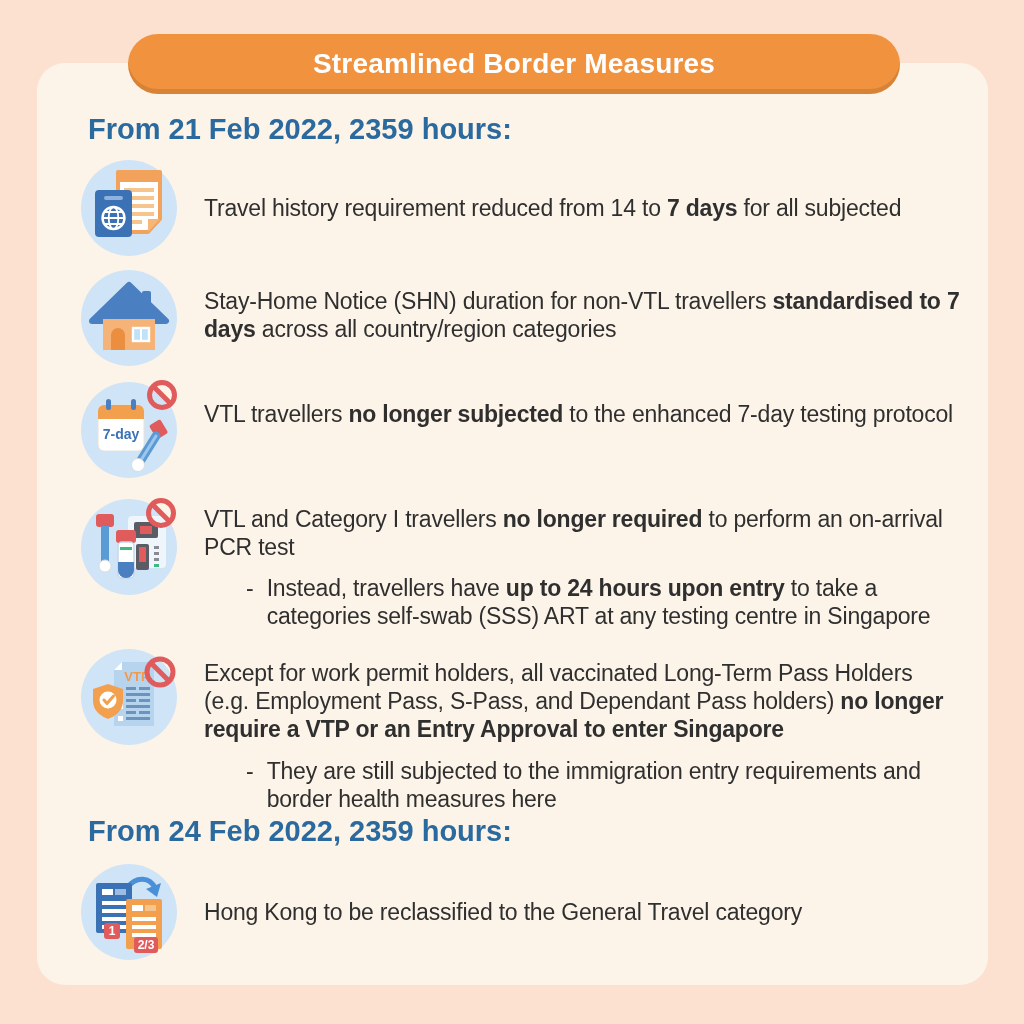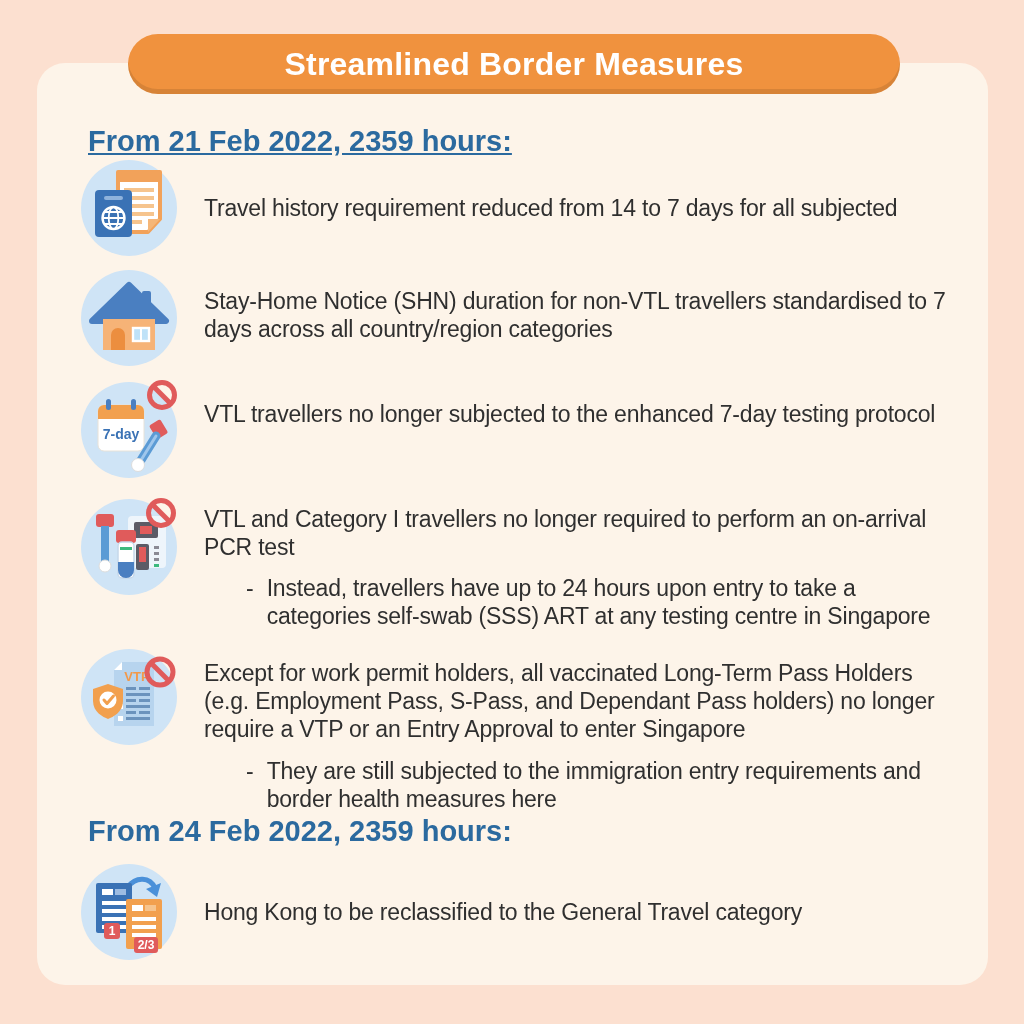--- a/index.html
+++ b/index.html
@@ -14,42 +14,42 @@
     background:#fdf4e9;border-radius:28px;
   }
   .title-pill{
     position:absolute;left:128px;top:34px;width:772px;height:60px;
     background:#f0923e;border-radius:31px;
     display:flex;align-items:center;justify-content:center;
     box-shadow:inset 0 -5px 0 rgba(0,0,0,0.10);
     z-index:3;
   }
   .title-pill span{
-    color:#ffffff;font-size:32px;font-weight:bold;letter-spacing:0.2px;
+    color:#ffffff;font-size:28px;font-weight:bold;letter-spacing:0.2px;
   }
   .section-heading{
     position:absolute;left:88px;margin:0;
     color:#2b6a9f;font-size:29px;font-weight:bold;line-height:34px;
     z-index:2;
   }
-  #heading-1{top:124px;text-decoration:underline;}
+  #heading-1{top:112px;}
   #heading-2{top:814px;text-align:center;}
   .row{
     position:absolute;left:78px;width:884px;
     display:flex;gap:24px;z-index:2;
   }
   .row.center{align-items:center;}
   .icon-wrap{flex:0 0 102px;width:102px;height:102px;}
   .icon-wrap svg{display:block;width:102px;height:102px;}
   .text-col{width:760px;}
   .runs{
     font-size:23px;line-height:28px;letter-spacing:-0.2px;
     hyphens:manual;-webkit-hyphens:manual;
   }
-  .runs strong{font-weight:normal;}
+  .runs strong{font-weight:bold;}
   .sub-bullet{
     display:flex;margin-left:42px;gap:13px;
   }
   .sub-bullet .marker{font-size:23px;line-height:28px;}
   .sub-bullet .runs{width:680px;}
   #row-1{top:157px;height:102px;}
   #row-2{top:267px;}
   #row-2 .text-col{margin-top:20px;}
   #row-3{top:379px;}
   #row-3 .text-col{margin-top:21px;}

